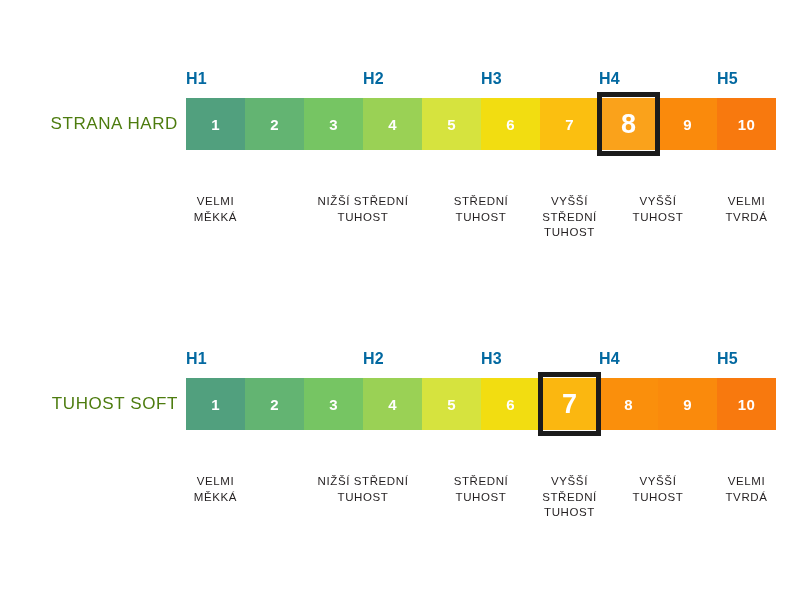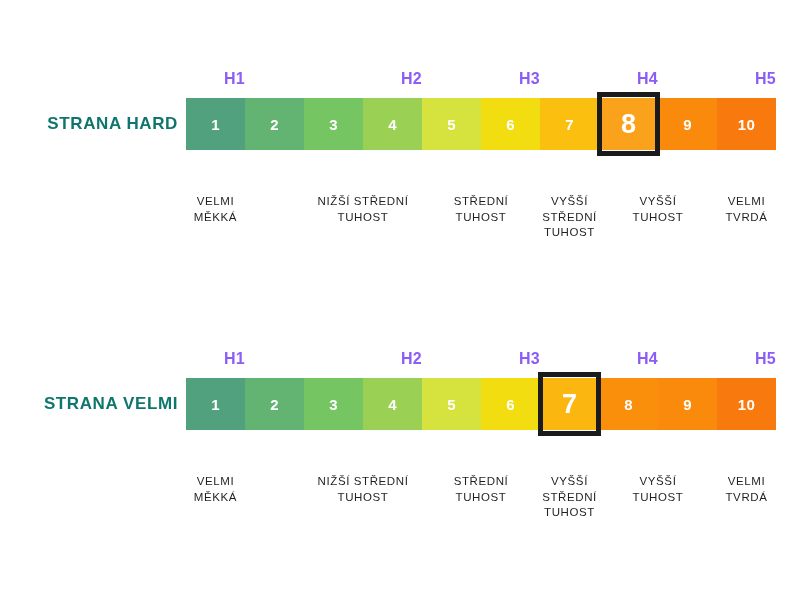--- a/index.html
+++ b/index.html
@@ -28,44 +28,44 @@
   .row-label {
     position: absolute;
     left: 18px;
     top: 24px;
     width: 160px;
     height: 60px;
     display: flex;
     align-items: center;
     justify-content: flex-end;
     font-size: 17px;
-    font-weight: bold;
+    font-weight: normal;
     letter-spacing: 0.6px;
-    color: #0f766e;
+    color: #4d7c0f;
     text-align: right;
     white-space: nowrap;
   }
 
   
   .h-strip {
     position: absolute;
     left: 186px;
     top: 0;
     width: 590px;
     height: 26px;
   }
   .h-label {
     position: absolute;
     top: 0;
     width: 59px;
-    text-align: right;
+    text-align: left;
     font-size: 16px;
     font-weight: bold;
     letter-spacing: 0.3px;
-    color: #8b5cf6;
+    color: #0369a1;
   }
 
   
   .bar {
     position: absolute;
     left: 186px;
     top: 28px;
     width: 590px;
     height: 52px;
     display: flex;
@@ -178,21 +178,21 @@
 TUHOST</div>
         <div class="desc" style="left: 413px; width: 118px;">VYŠŠÍ
 TUHOST</div>
         <div class="desc" style="left: 531px; width: 59px;">VELMI
 TVRDÁ</div>
       </div>
   <div class="highlight-frame" style="left: 597px; border-color: rgb(27, 27, 27);"></div>
     </div>
 
   <div class="scale-block" id="scale-soft">
-    <div class="row-label">STRANA VELMI</div>
+    <div class="row-label">TUHOST SOFT</div>
     <div class="h-strip">
         <div class="h-label" style="left: 0px; width: 59px;">H1</div>
         <div class="h-label" style="left: 177px; width: 59px;">H2</div>
         <div class="h-label" style="left: 295px; width: 59px;">H3</div>
         <div class="h-label" style="left: 413px; width: 59px;">H4</div>
         <div class="h-label" style="left: 531px; width: 59px;">H5</div>
       </div>
     <div class="bar">
         <div class="cell" style="background: rgb(81, 160, 126);">
           <span class="cell-num">1</span>

